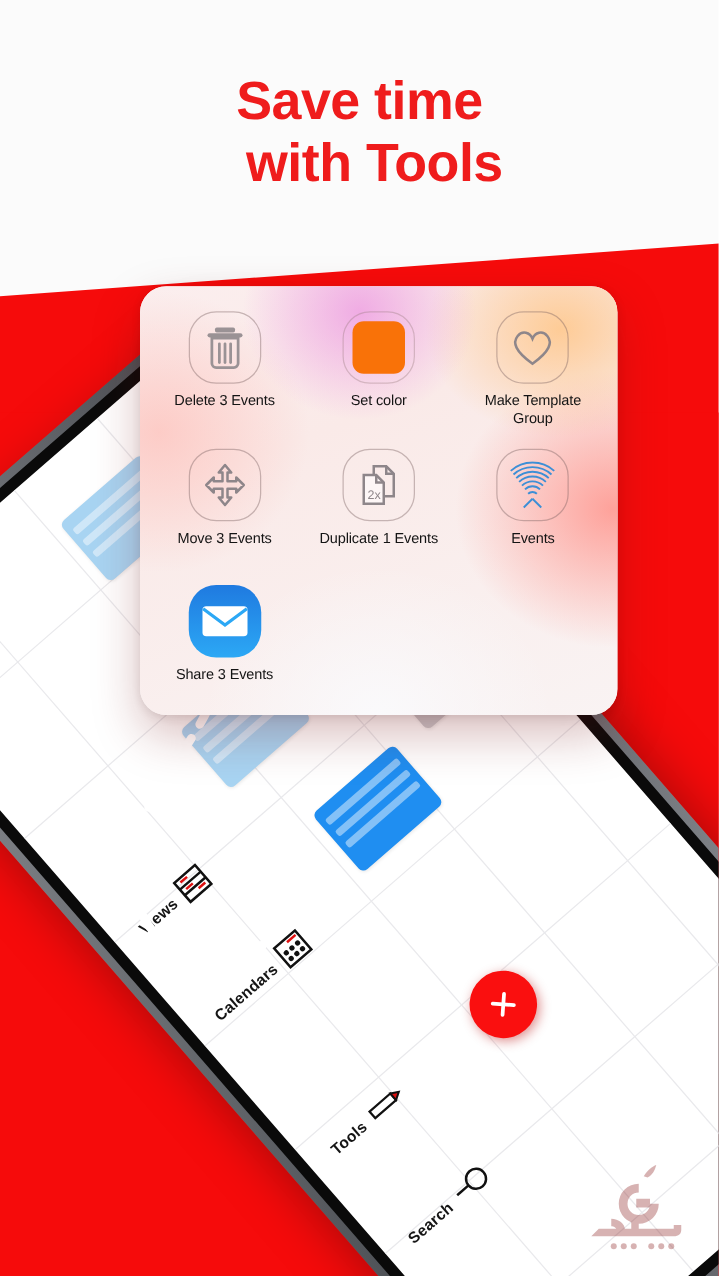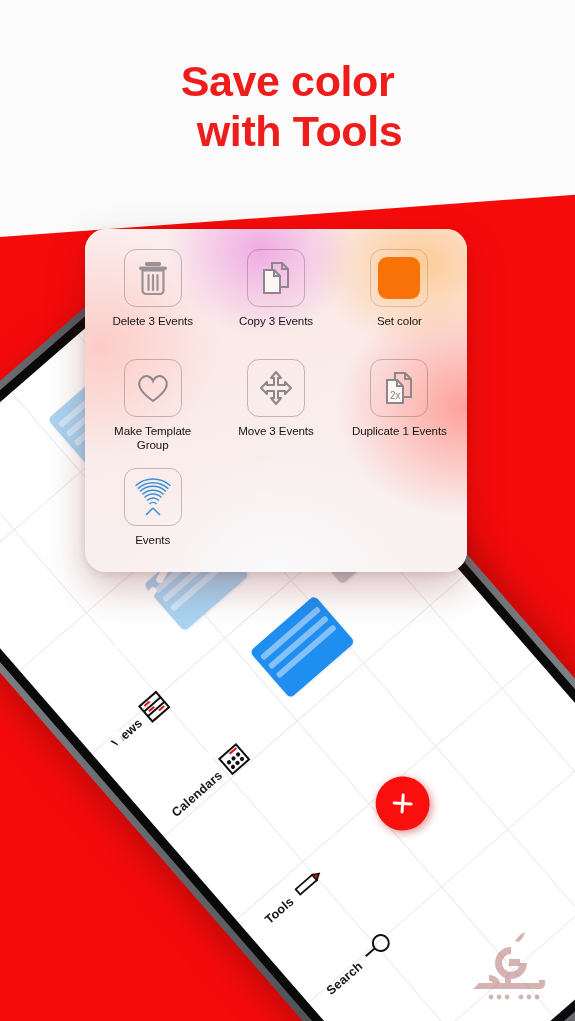--- a/index.html
+++ b/index.html
@@ -99,21 +99,21 @@
     box-shadow:0 3px 9px rgba(180,0,0,.45);
     display:flex;align-items:center;justify-content:center;
   }
 
   
   .arrow-svg{position:absolute;left:88px;top:560px;width:140px;height:230px;z-index:12;}
 
   
   .tools-panel{
     position:absolute;
-    left:85px;top:229px;width:382px;height:343px;
+    left:112px;top:229px;width:382px;height:343px;
     border-radius:21px;
     overflow:hidden;
     z-index:20;
     box-shadow:0 16px 38px rgba(120,20,20,.28), 0 2px 8px rgba(0,0,0,.10);
     background:#f7f3f3;
   }
   .panel-tint{
     position:absolute;inset:0;
     background:
       radial-gradient(130px 120px at 46% 6%, rgba(236,150,225,.75), rgba(236,150,225,0) 72%),
@@ -129,21 +129,21 @@
     grid-template-columns:repeat(3,1fr);
     grid-template-rows:repeat(3,1fr);
     padding:8px 6px 6px;
     box-sizing:border-box;
   }
   .tool-cell{
     display:flex;flex-direction:column;align-items:center;justify-content:flex-start;
     padding-top:12px;
   }
   .tool-icon{
-    width:58px;height:58px;border-radius:12px;
+    width:58px;height:58px;border-radius:22px;
     border:1.3px solid rgba(120,95,95,.40);
     display:flex;align-items:center;justify-content:center;
     box-sizing:border-box;
     background:transparent;
   }
   .tool-icon.filled{border:none;}
   .tool-label{
     margin-top:7px;
     font-size:11.6px;
     color:#141414;
@@ -162,21 +162,21 @@
 </style>
 </head>
 <body>
 
 <div class="stage">
 
   <div class="red-slab"></div>
   <div class="red-slab-2"></div>
 
   <div class="headline">
-    <span>Save color</span>
+    <span>Save time</span>
     <span class="l2">with Tools</span>
   </div>
 
   <div class="phone-wrap">
     <div class="phone-body">
       <div class="phone-bezel">
         <div class="phone-screen">
 
           <div class="cal-grid">
             <div class="vline" style="left:88px"></div>
@@ -301,31 +301,20 @@
             <rect x="3" y="6.5" width="28" height="3.4" rx="1.7" fill="#9a9295"></rect>
             <path d="M6.5 10.5 h21 v20 a3.5 3.5 0 0 1 -3.5 3.5 h-14 a3.5 3.5 0 0 1 -3.5 -3.5 z" fill="none" stroke="#9a9295" stroke-width="2.2"></path>
             <line x1="12.5" y1="15" x2="12.5" y2="30" stroke="#9a9295" stroke-width="2.2" stroke-linecap="round"></line>
             <line x1="17" y1="15" x2="17" y2="30" stroke="#9a9295" stroke-width="2.2" stroke-linecap="round"></line>
             <line x1="21.5" y1="15" x2="21.5" y2="30" stroke="#9a9295" stroke-width="2.2" stroke-linecap="round"></line>
           </svg>
         </div>
         <div class="tool-label">Delete 3 Events</div>
       </div>
 
-      <div class="tool-cell">
-        <div class="tool-icon">
-          <svg width="34" height="36" viewBox="0 0 34 36">
-            <path d="M13 3 h10 l6 6 v18 h-16 z" fill="none" stroke="#8e868a" stroke-width="2"></path>
-            <path d="M23 3 v6 h6" fill="none" stroke="#8e868a" stroke-width="2"></path>
-            <path d="M5 10 h10 l6 6 v17 h-16 z" fill="#fdf6f6" stroke="#8e868a" stroke-width="2"></path>
-            <path d="M15 10 v6 h6" fill="none" stroke="#8e868a" stroke-width="2"></path>
-          </svg>
-        </div>
-        <div class="tool-label">Copy 3 Events</div>
-      </div>
 
 
       <div class="tool-cell">
         <div class="tool-icon" style="border-color:rgba(150,120,120,.35);">
           <div style="width:42px;height:42px;border-radius:9px;background:#f97208;"></div>
         </div>
         <div class="tool-label">Set color</div>
       </div>
 
       <div class="tool-cell">
@@ -370,20 +359,29 @@
               <path d="M9.3 16.5 A15.5 15.5 0 0 1 30.7 16.5"></path>
               <path d="M7 13.5 A19 19 0 0 1 33 13.5"></path>
               <path d="M4.8 10.6 A22.5 22.5 0 0 1 35.2 10.6"></path>
               <path d="M2.6 7.7 A26 26 0 0 1 37.4 7.7"></path>
             </g>
           </svg>
         </div>
         <div class="tool-label">Events</div>
       </div>
 
+      <div class="tool-cell">
+        <div class="tool-icon filled" style="background:linear-gradient(180deg,#1f7ae0 0%,#2ca8f5 100%);">
+          <svg width="38" height="28" viewBox="0 0 38 28">
+            <rect x="1" y="2" width="36" height="24" rx="3" fill="#ffffff"></rect>
+            <path d="M1.5 4 L19 17 L36.5 4" fill="none" stroke="#2ca8f5" stroke-width="2.6"></path>
+          </svg>
+        </div>
+        <div class="tool-label">Share 3 Events</div>
+      </div>
 
     </div>
   </div>
 
   <svg class="watermark" viewBox="0 0 96 78">
     <g fill="#7d0404">
       <path d="M50 14 c3 -5 7 -8 10 -9 c-1 4 -3 8 -7 10 z"></path>
       <path d="M46 20 a16 16 0 1 0 16 16 h-7 a9 9 0 1 1 -9 -9 z"></path>
       <path d="M44 32 h11 v7 h-11 z"></path>
       <path d="M8 62 h66 c4 0 6 -2 6 -5 v-4 h-6 v3 h-60 z"></path>

